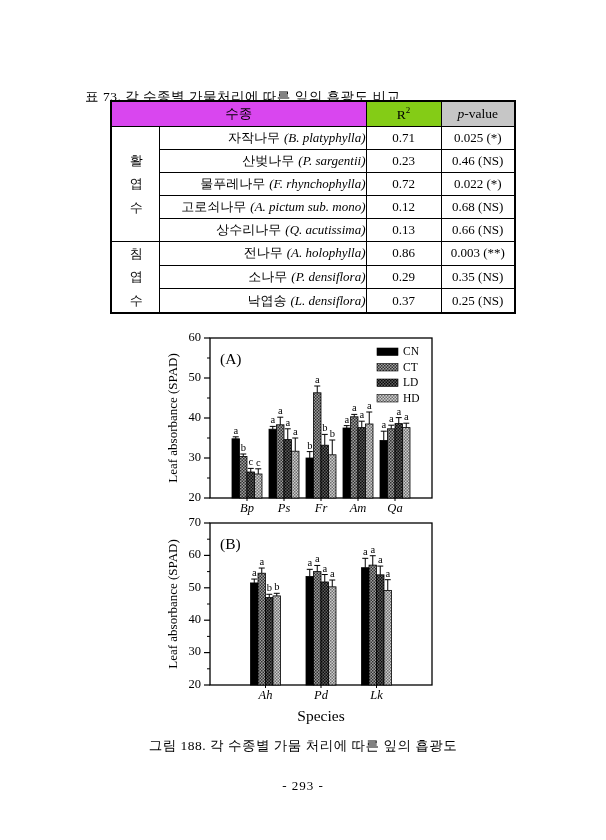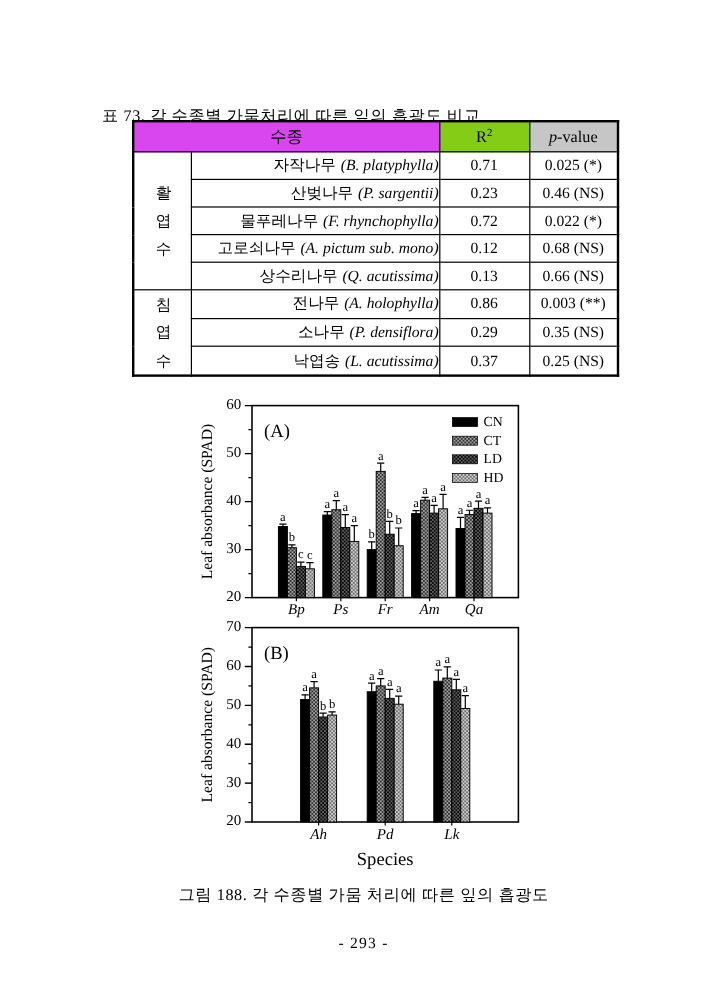--- a/index.html
+++ b/index.html
@@ -104,21 +104,21 @@
         <td class="species-cell"><span>전나무</span><span class="lat">(A. holophylla)</span></td>
         <td class="num-cell">0.86</td>
         <td class="num-cell">0.003 (**)</td>
       </tr>
       <tr>
         <td class="species-cell"><span>소나무</span><span class="lat">(P. densiflora)</span></td>
         <td class="num-cell">0.29</td>
         <td class="num-cell">0.35 (NS)</td>
       </tr>
       <tr>
-        <td class="species-cell"><span>낙엽송</span><span class="lat">(L. acutissima)</span></td>
+        <td class="species-cell"><span>낙엽송</span><span class="lat">(L. densiflora)</span></td>
         <td class="num-cell">0.37</td>
         <td class="num-cell">0.25 (NS)</td>
       </tr>
     </tbody>
   </table>
 
   <svg id="chart-a" width="270" height="186" style="left:165px;top:332px;">
       <defs>
         <pattern id="chart-a-ct" width="3" height="3" patternUnits="userSpaceOnUse">
           <rect width="3" height="3" fill="#a0a0a0"></rect>

